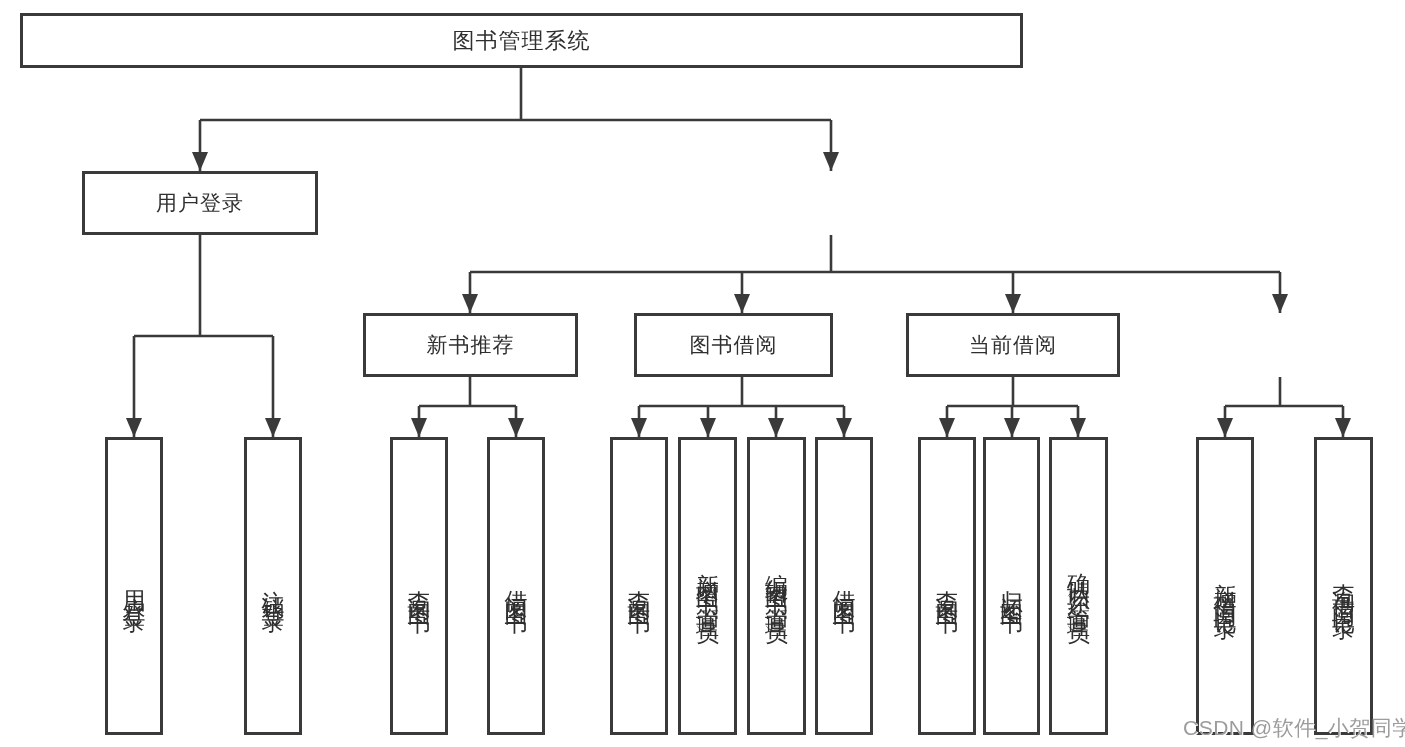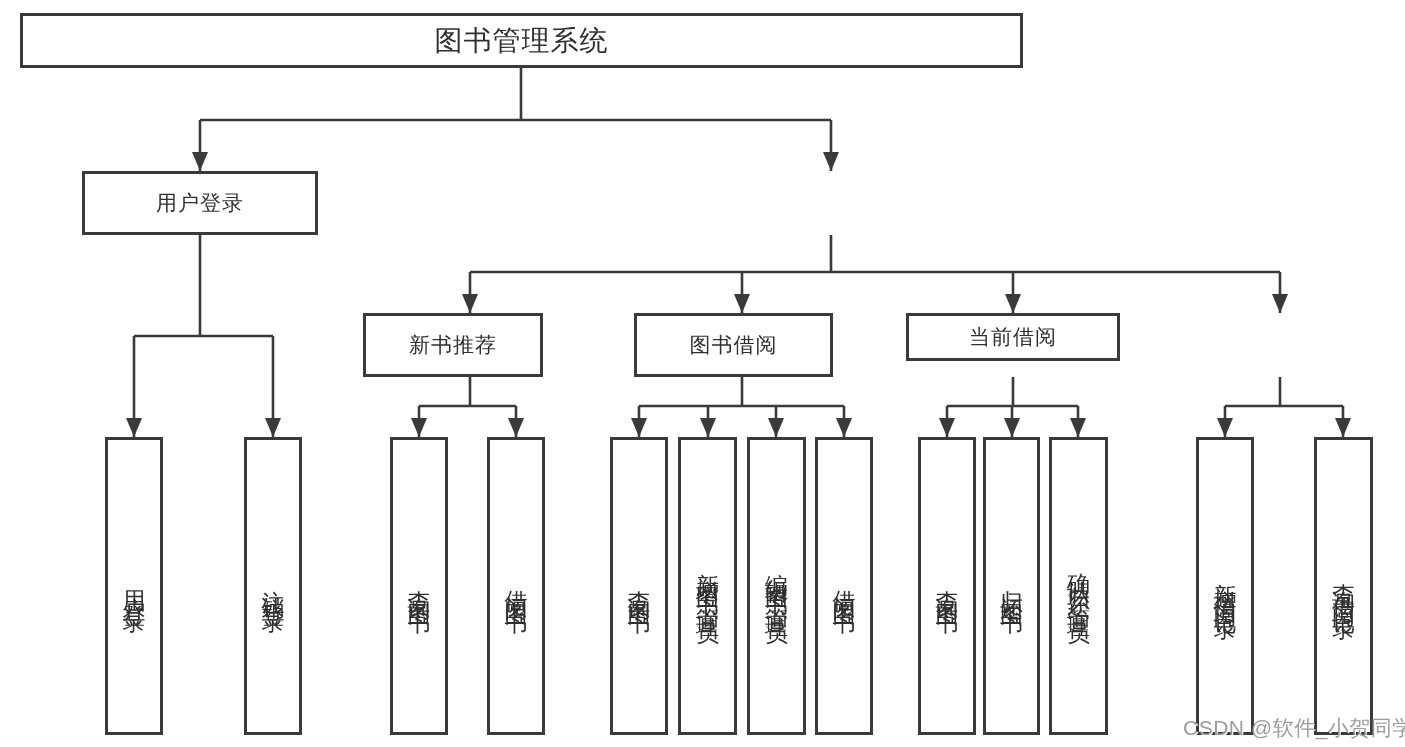--- a/index.html
+++ b/index.html
@@ -17,21 +17,21 @@
   .node{
     position:absolute;
     box-sizing:border-box;
     background:#ffffff;
     border:3px solid #3a3a3a;
     display:flex;align-items:center;justify-content:center;
     color:#2f2f2f;
     z-index:2;
   }
   .node.hbox{font-size:21px;letter-spacing:1px;}
-  .node.root{font-size:28px;}
+  .node.root{font-size:22px;}
   .node.vbox span{
     writing-mode:vertical-rl;
     text-orientation:mixed;
     font-size:23px;
     letter-spacing:7px;
     line-height:1;
     white-space:nowrap;
   }
   .watermark{
     position:absolute;
@@ -84,23 +84,23 @@
       <path d="M1070,418 L1086,418 L1078,437 Z"></path>
       <path d="M1217,418 L1233,418 L1225,437 Z"></path>
       <path d="M1335,418 L1351,418 L1343,437 Z"></path>
     </g>
   </svg>
 
   <div class="node hbox root" style="left:20px;top:13px;width:1003px;height:55px">图书管理系统</div>
 
   <div class="node hbox" style="left:82px;top:171px;width:236px;height:64px">用户登录</div>
 
-  <div class="node hbox" style="left:363px;top:313px;width:180px;height:64px">新书推荐</div>
+  <div class="node hbox" style="left:363px;top:313px;width:215px;height:64px">新书推荐</div>
   <div class="node hbox" style="left:634px;top:313px;width:199px;height:64px">图书借阅</div>
-  <div class="node hbox" style="left:906px;top:313px;width:214px;height:48px">当前借阅</div>
+  <div class="node hbox" style="left:906px;top:313px;width:214px;height:64px">当前借阅</div>
 
   <div class="node vbox" style="left:105px;top:437px;width:58px;height:298px">
     <span>用户登录</span>
   </div>
   <div class="node vbox" style="left:244px;top:437px;width:58px;height:298px">
     <span>注销登录</span>
   </div>
 
   <div class="node vbox" style="left:390px;top:437px;width:58px;height:298px">
     <span>查询图书</span>

